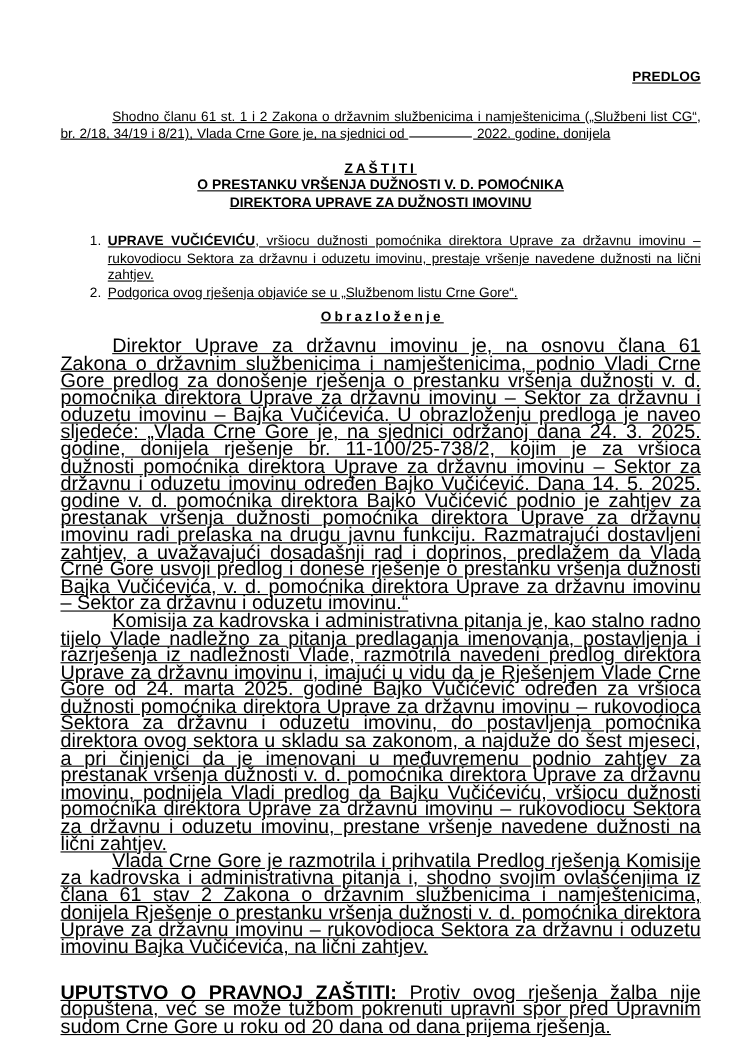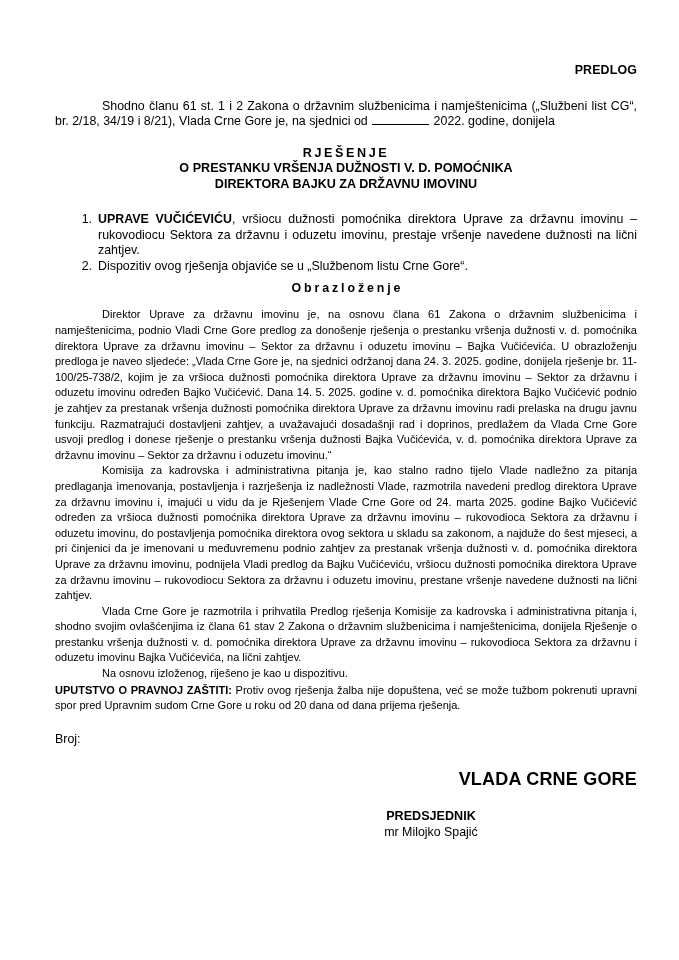--- a/index.html
+++ b/index.html
@@ -16,20 +16,21 @@
     -webkit-font-smoothing: antialiased;
   }
 
   .page {
     position: relative;
     width: 679px;
     height: 960px;
     box-sizing: border-box;
     padding: 0 42px 0 55px;
     overflow: hidden;
+    text-decoration: underline;
   }
 
   
   .doc-label {
     margin-top: 64px;
     text-align: right;
     font-size: 12.4px;
     font-weight: bold;
     letter-spacing: 0.15px;
     line-height: 1.1;
@@ -96,34 +97,34 @@
     text-align: center;
     font-weight: bold;
     font-size: 12.4px;
     letter-spacing: 2.9px;
     text-indent: 2.9px;
   }
 
   
   .body-text {
     margin-top: 12px;
-    font-size: 11px;
+    font-size: 18px;
     line-height: 15.6px;
   }
   .body-text p {
     margin: 0;
     text-align: justify;
     text-indent: 47px;
     hyphens: none;
   }
 
   
   .notice {
-    margin-top: 1px;
-    font-size: 11px;
+    margin-top: 26px;
+    font-size: 18px;
     line-height: 15.6px;
     text-align: justify;
     text-indent: 0;
     hyphens: none;
   }
 
   
   .meta {
     margin-top: 18px;
     font-size: 12.4px;
@@ -160,41 +161,40 @@
 
 <div class="page">
 
   <div class="doc-label">PREDLOG</div>
 
   <div class="intro">
     <span>Shodno članu 61 st. 1 i 2 Zakona o državnim službenicima i namještenicima („Službeni list CG“, br. 2/18, 34/19 i 8/21), Vlada Crne Gore je, na sjednici od </span><span class="blank-line"></span><span> 2022. godine, donijela</span>
   </div>
 
   <div class="title-block">
-    <div class="title-line-1">RJEŠENJE</div>
+    <div class="title-line-1">ZAŠTITI</div>
     <div>O PRESTANKU VRŠENJA DUŽNOSTI V. D. POMOĆNIKA</div>
-    <div>DIREKTORA BAJKU ZA DRŽAVNU IMOVINU</div>
+    <div>DIREKTORA UPRAVE ZA DUŽNOSTI IMOVINU</div>
   </div>
 
   <ul class="items">
     <li>
       <span class="num">1.</span><b>UPRAVE VUČIĆEVIĆU</b><span>, vršiocu dužnosti pomoćnika direktora Uprave za državnu imovinu – rukovodiocu Sektora za državnu i oduzetu imovinu, prestaje vršenje navedene dužnosti na lični zahtjev.</span>
     </li>
     <li>
-      <span class="num">2.</span><span>Dispozitiv ovog rješenja objaviće se u „Službenom listu Crne Gore“.</span>
+      <span class="num">2.</span><span>Podgorica ovog rješenja objaviće se u „Službenom listu Crne Gore“.</span>
     </li>
   </ul>
 
   <div class="expl-heading">Obrazloženje</div>
 
   <div class="body-text">
     <p>Direktor Uprave za državnu imovinu je, na osnovu člana 61 Zakona o državnim službenicima i namještenicima, podnio Vladi Crne Gore predlog za donošenje rješenja o prestanku vršenja dužnosti v. d. pomoćnika direktora Uprave za državnu imovinu – Sektor za državnu i oduzetu imovinu – Bajka Vučićevića. U obrazloženju predloga je naveo sljedeće: „Vlada Crne Gore je, na sjednici održanoj dana 24. 3. 2025. godine, donijela rješenje br. 11-100/25-738/2, kojim je za vršioca dužnosti pomoćnika direktora Uprave za državnu imovinu – Sektor za državnu i oduzetu imovinu određen Bajko Vučićević. Dana 14. 5. 2025. godine v. d. pomoćnika direktora Bajko Vučićević podnio je zahtjev za prestanak vršenja dužnosti pomoćnika direktora Uprave za državnu imovinu radi prelaska na drugu javnu funkciju. Razmatrajući dostavljeni zahtjev, a uvažavajući dosadašnji rad i doprinos, predlažem da Vlada Crne Gore usvoji predlog i donese rješenje o prestanku vršenja dužnosti Bajka Vučićevića, v. d.  pomoćnika direktora Uprave za državnu imovinu – Sektor za državnu i oduzetu imovinu.“</p>
     <p>Komisija za kadrovska i administrativna pitanja je, kao stalno radno tijelo Vlade nadležno za pitanja predlaganja imenovanja, postavljenja i razrješenja iz nadležnosti Vlade, razmotrila navedeni predlog direktora Uprave za državnu imovinu i, imajući u vidu da je Rješenjem Vlade Crne Gore od 24. marta 2025. godine Bajko Vučićević određen za vršioca dužnosti pomoćnika direktora Uprave za državnu imovinu – rukovodioca Sektora za državnu i oduzetu imovinu, do postavljenja pomoćnika direktora ovog sektora u skladu sa zakonom, a najduže do šest mjeseci, a pri činjenici da je imenovani u međuvremenu podnio zahtjev za prestanak vršenja dužnosti v. d. pomoćnika direktora Uprave za državnu imovinu, podnijela Vladi predlog da Bajku Vučićeviću, vršiocu dužnosti pomoćnika direktora Uprave za državnu imovinu – rukovodiocu Sektora za državnu i oduzetu imovinu, prestane vršenje navedene dužnosti na lični zahtjev.</p>
     <p>Vlada Crne Gore je razmotrila i prihvatila Predlog rješenja Komisije za kadrovska i administrativna pitanja i, shodno svojim ovlašćenjima iz člana 61 stav 2 Zakona o državnim službenicima i namještenicima, donijela Rješenje o prestanku vršenja dužnosti v. d. pomoćnika direktora Uprave za državnu imovinu – rukovodioca Sektora za državnu i oduzetu imovinu Bajka Vučićevića, na lični zahtjev.</p>
-    <p>Na osnovu izloženog, riješeno je kao u dispozitivu.</p>
   </div>
 
   <div class="notice">
     <b>UPUTSTVO O PRAVNOJ ZAŠTITI:</b><span> Protiv ovog rješenja žalba nije dopuštena, već se može tužbom pokrenuti upravni spor pred Upravnim sudom Crne Gore u roku od 20 dana od dana prijema rješenja.</span>
   </div>
 
   <div class="meta">
     <div class="row">
       <span>Broj:</span>
     </div>

